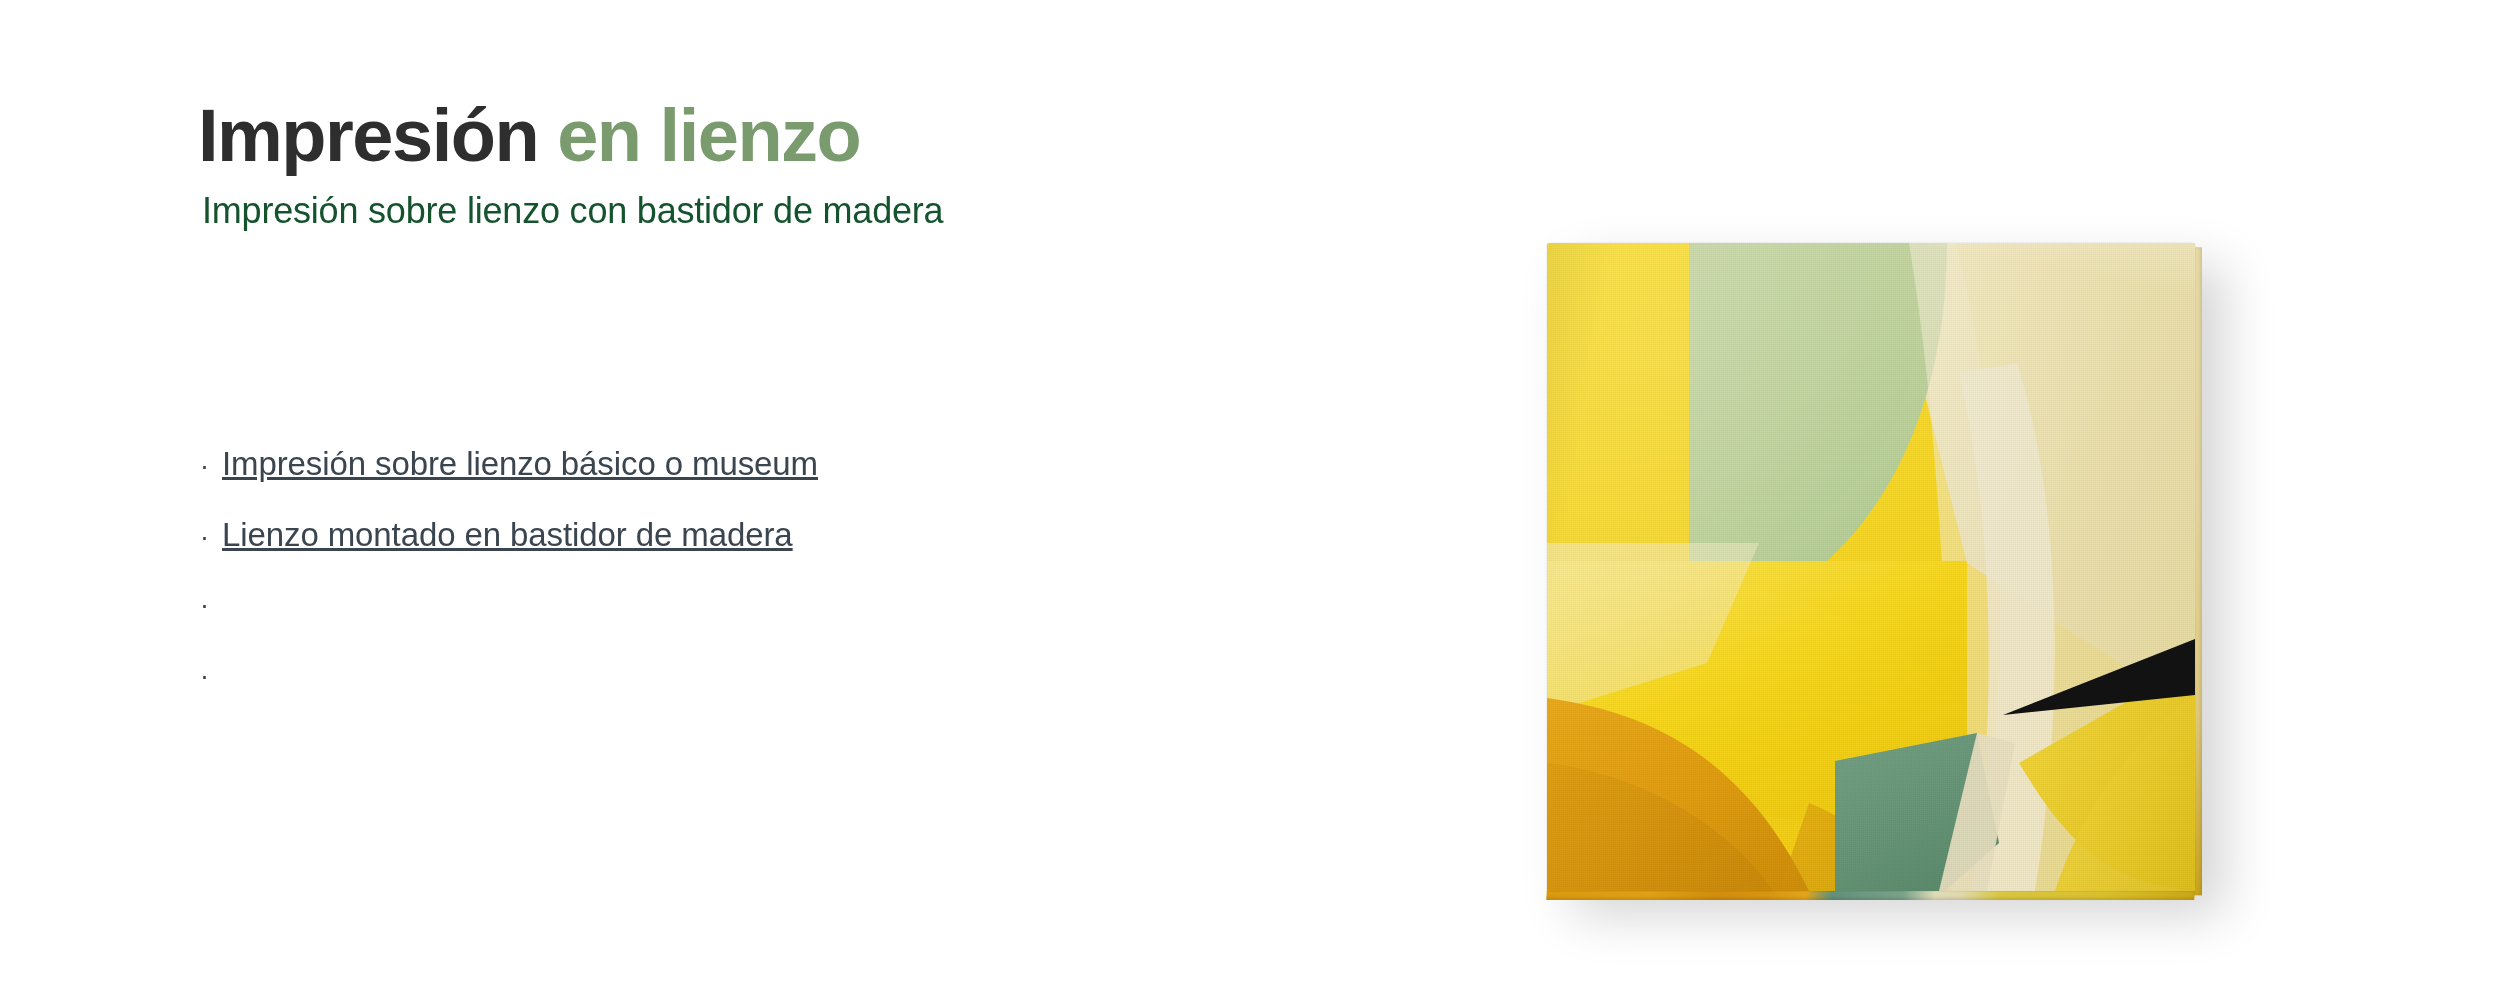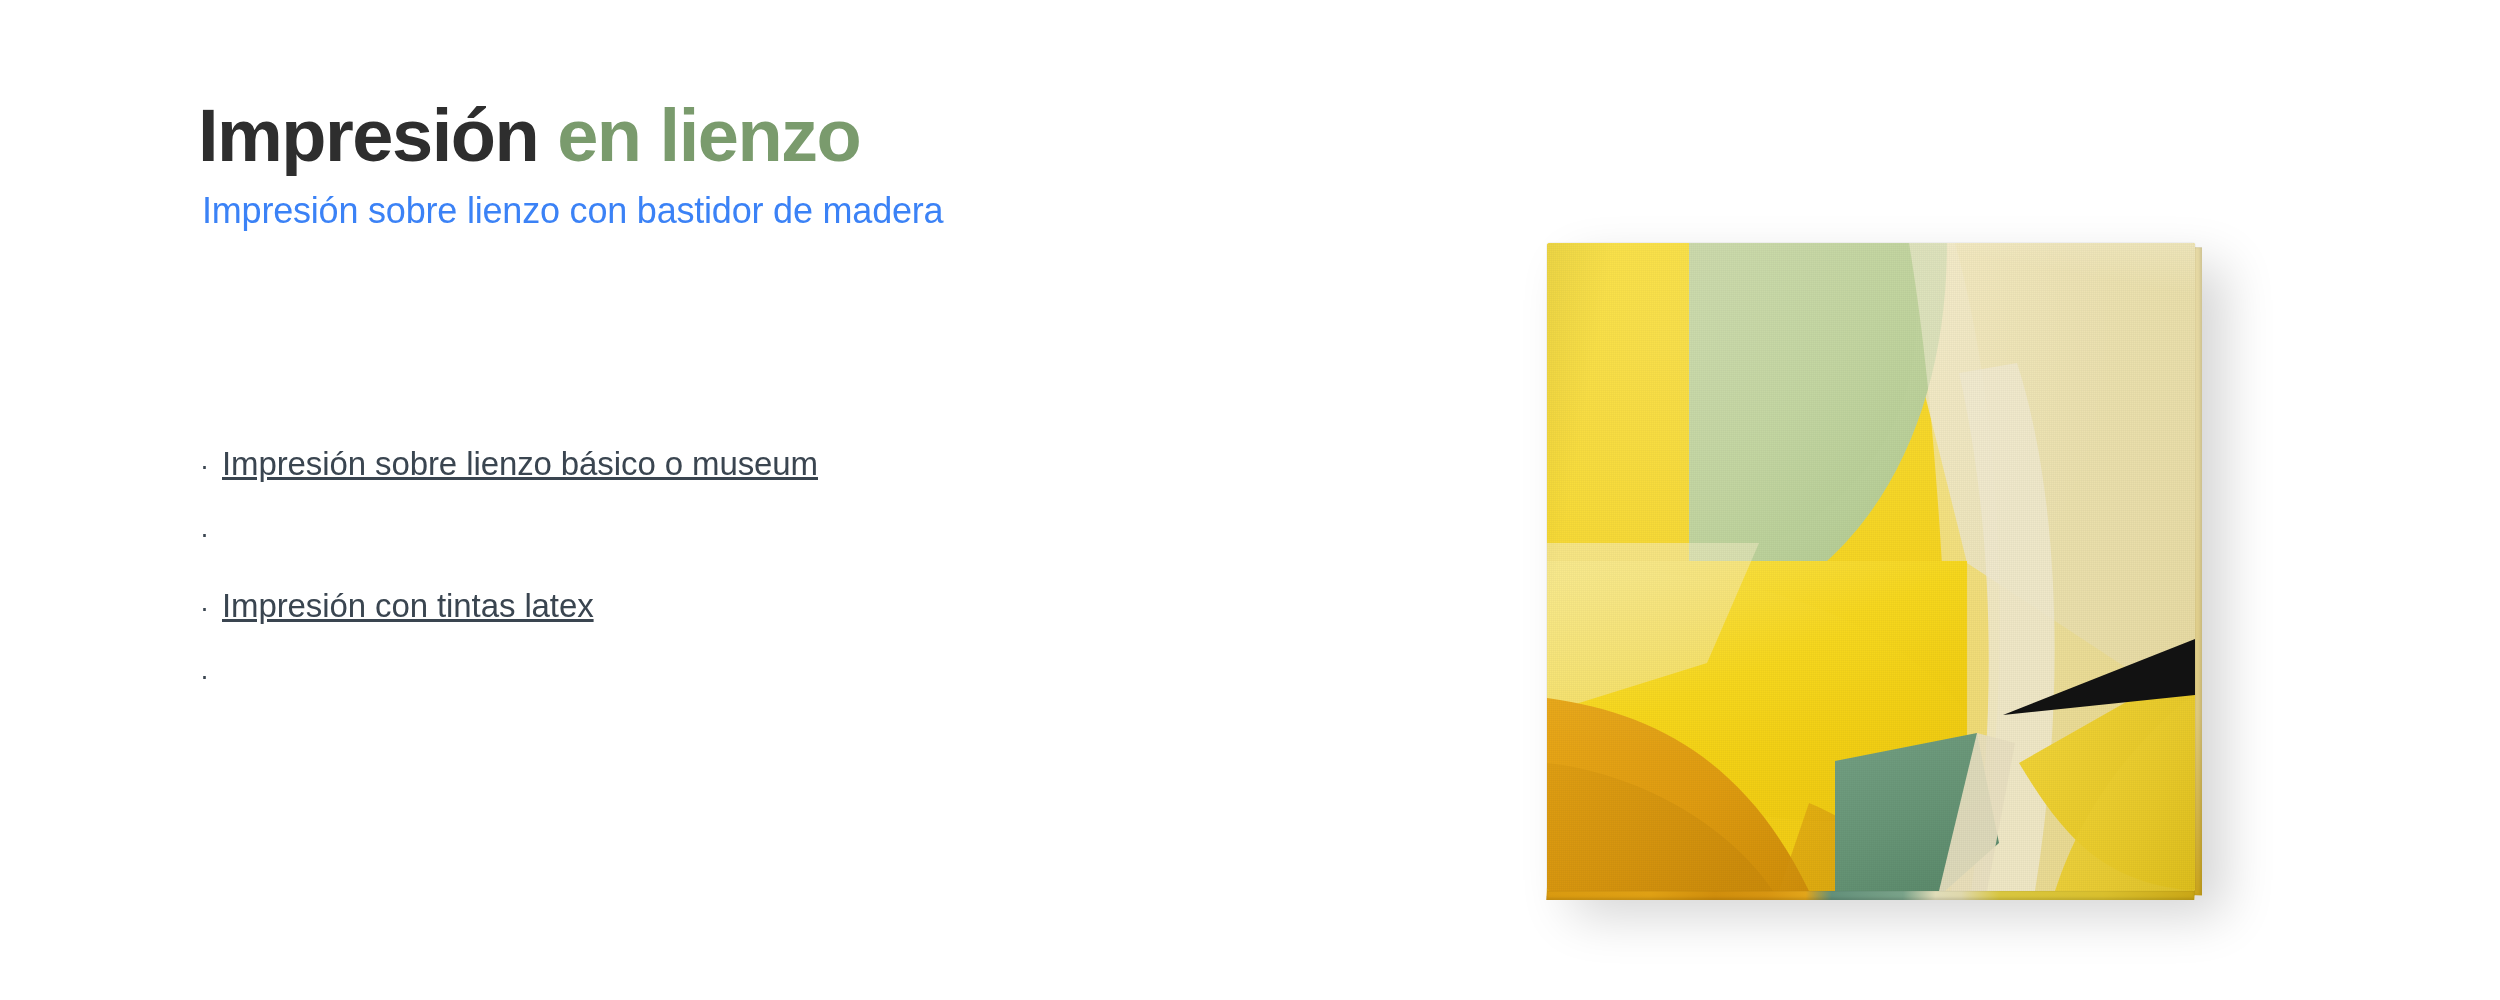--- a/index.html
+++ b/index.html
@@ -35,21 +35,21 @@
     margin: 0;
     white-space: nowrap;
   }
   .title .t-dark { color: #2e2e2e; }
   .title .t-green { color: #7a9b6d; }
 
   .subtitle {
     margin: 16px 0 0 4px;
     font-size: 36px;
     font-weight: 400;
-    color: #3b82f6;
+    color: #14532d;
     letter-spacing: -0.2px;
     line-height: 1.2;
   }
 
   .feature-list {
     margin: 0;
     padding: 0;
     list-style: none;
     position: absolute;
     left: 2px;
@@ -186,24 +186,24 @@
 
     <p class="subtitle">Impresión sobre lienzo con bastidor de madera</p>
 
     <ul class="feature-list">
       <li>
         <span class="bullet-dot">·</span>
         <span class="feature-text">Impresión sobre lienzo básico o museum</span>
       </li>
       <li>
         <span class="bullet-dot">·</span>
+        <span class="feature-text">Lienzo montado en bastidor de madera</span>
       </li>
       <li>
         <span class="bullet-dot">·</span>
-        <span class="feature-text">Impresión con tintas latex</span>
       </li>
       <li>
         <span class="bullet-dot">·</span>
       </li>
     </ul>
   </div>
 
   <div class="canvas-stage">
 
     <div class="canvas-shadow"></div>

